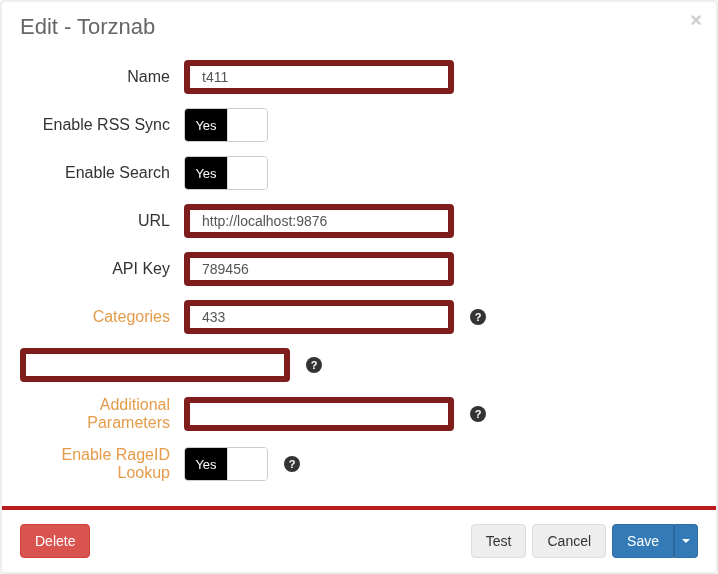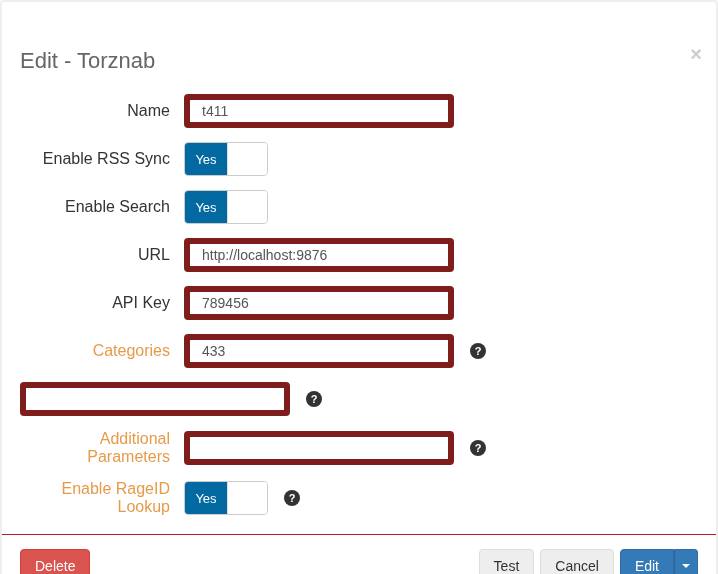--- a/index.html
+++ b/index.html
@@ -14,21 +14,20 @@
     width: 718px;
     min-height: 574px;
     border: 2px solid #eee;
     border-radius: 4px;
     display: flex;
     flex-direction: column;
   }
   .modal-header {
     padding: 12px 18px 10px 18px;
     position: relative;
-    margin-top: 34px;
   }
   .modal-title {
     font-size: 22px;
     color: #666;
     font-weight: 400;
     margin: 0;
   }
   .close-x {
     position: absolute;
     top: 8px; right: 14px;
@@ -73,21 +72,21 @@
   }
   .toggle {
     display: inline-flex;
     height: 34px;
     border: 1px solid #ccc;
     border-radius: 4px;
     overflow: hidden;
     background: #fff;
   }
   .toggle .yes {
-    background: #0369a1;
+    background: #000000;
     color: #fff;
     display: flex;
     align-items: center;
     justify-content: center;
     width: 42px;
     font-size: 13px;
   }
   .toggle .spacer {
     width: 40px;
     background: #fff;
@@ -100,21 +99,21 @@
     background: #333;
     color: #fff;
     font-size: 11px;
     font-weight: bold;
     display: inline-flex;
     align-items: center;
     justify-content: center;
     cursor: pointer;
   }
   .modal-footer {
-    border-top: 1px solid #b91c1c;
+    border-top: 4px solid #b91c1c;
     padding: 14px 18px;
     display: flex;
     align-items: center;
   }
   .footer-right {
     margin-left: auto;
     display: flex;
     gap: 6px;
     align-items: flex-start;
   }
@@ -238,21 +237,21 @@
     </div>
 
   </div>
 
   <div class="modal-footer">
     <div class="btn btn-danger">Delete</div>
     <div class="footer-right">
       <div class="btn btn-default">Test</div>
       <div class="btn btn-default">Cancel</div>
       <div class="btn-group">
-        <div class="btn btn-primary">Edit</div>
+        <div class="btn btn-primary">Save</div>
         <div class="btn-caret">
           <div class="caret"></div>
         </div>
       </div>
     </div>
   </div>
 
 </div>
 
 </body></html>

